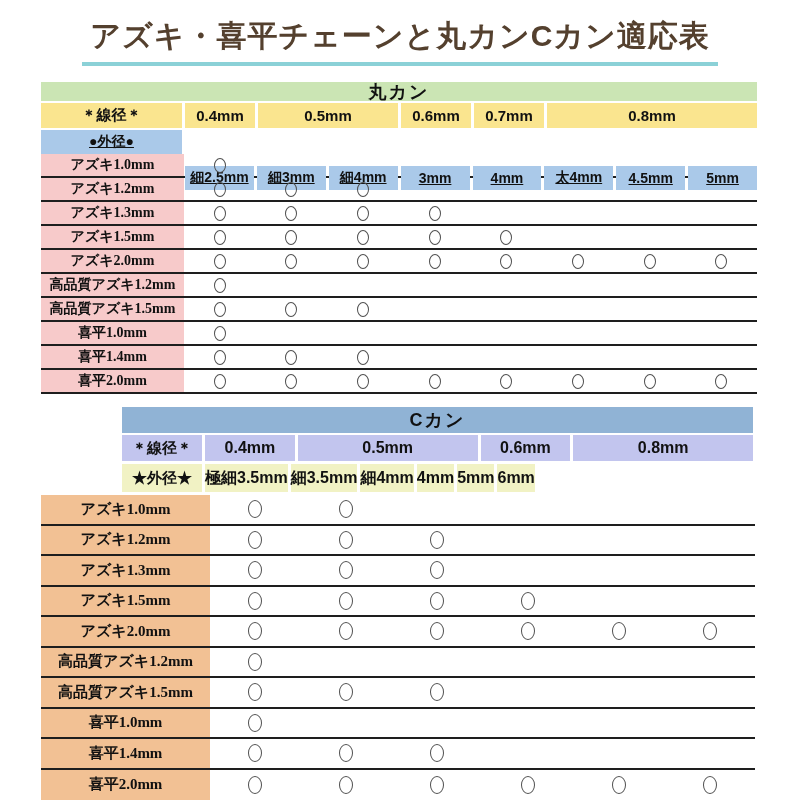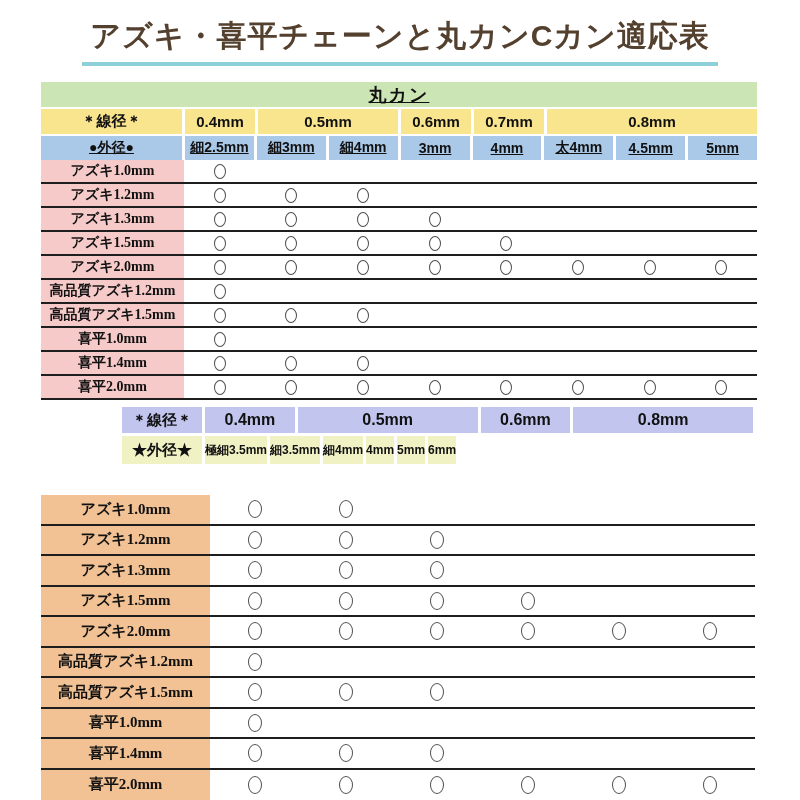--- a/index.html
+++ b/index.html
@@ -38,44 +38,44 @@
   .body-row{display:flex;align-items:stretch;border-bottom:2px solid var(--line);font-family:Liberation Serif, serif;}
   .row-label{
     display:flex;align-items:center;justify-content:center;
     font-weight:bold;
   }
   .mark-cell{flex:1 1 0;display:flex;align-items:center;justify-content:center;}
   .circle{border:1.6px solid var(--circle);border-radius:50%;background:transparent;}
   
   .t1{position:absolute;left:41px;top:82px;width:716px;}
   .t1-title{
-    height:25px;background:var(--t1-header);margin-bottom:2px;
+    height:19px;background:var(--t1-header);margin-bottom:2px;
     display:flex;align-items:center;justify-content:center;
-    font-weight:bold;font-size:18px;letter-spacing:2px;text-decoration:underline;
+    font-weight:bold;font-size:18px;letter-spacing:2px;
   }
   .t1-wire{height:25px;margin-bottom:2px;}
   .t1-wire .hcell{background:var(--t1-wire);}
   .t1-outer{height:24px;text-decoration:underline;}
   .t1-outer .hcell{background:var(--t1-outer);font-size:14px;}
   .t1 .label-col{flex:0 0 141px;}
-  .t1 .span-cell{flex:1 1 0;}
+  .t1 .span-cell{flex:1 1 0;margin-top:36px;}
   .t1 .body-row{height:24px;}
   .t1 .row-label{flex:0 0 143px;background:var(--t1-label);font-size:14px;}
   .t1 .circle{width:12px;height:15px;}
   
   .t2h{position:absolute;left:122px;top:407px;width:631px;}
   .t2-title{
     height:26px;background:var(--t2-header);margin-bottom:2px;
     display:flex;align-items:center;justify-content:center;
     font-weight:bold;font-size:18px;letter-spacing:2px;
   }
   .t2-wire{height:26px;margin-bottom:3px;}
   .t2-wire .hcell{background:var(--t2-wire);font-size:16px;}
   .t2-outer{height:28px;}
-  .t2-outer .hcell{background:var(--t2-outer);font-size:12px;}
+  .t2-outer .hcell{background:var(--t2-outer);font-size:16px;}
   .t2h .label-col{flex:0 0 80px;font-size:15px;}
   
   .t2b{position:absolute;left:41px;top:495px;width:714px;}
   .t2b .body-row{height:30.5px;}
   .t2b .body-row:last-child{border-bottom:none;}
   .t2b .row-label{flex:0 0 169px;background:var(--t2-label);font-size:15px;}
   .t2b .circle{width:14px;height:18px;}
 </style>
 </head>
 <body>
@@ -289,20 +289,21 @@
             <div class="circle" title="○"></div>
           </div>
           <div class="mark-cell">
             <div class="circle" title="○"></div>
           </div>
         </div>
       </div>
   </section>
 
   <section class="t2h">
+    <div class="t2-title">Cカン</div>
     <div class="hflex t2-wire" id="t2-wire">
         <div class="hcell label-col">＊線径＊</div>
         <div class="hcell" style="flex: 1 1 0px;">0.4mm</div>
         <div class="hcell" style="flex: 2 1 0px;">0.5mm</div>
         <div class="hcell" style="flex: 1 1 0px;">0.6mm</div>
         <div class="hcell" style="flex: 2 1 0px;">0.8mm</div>
       </div>
     <div class="hflex t2-outer" id="t2-outer">
         <div class="hcell label-col">★外径★</div>
         <div class="hcell span-cell">極細3.5mm</div>

